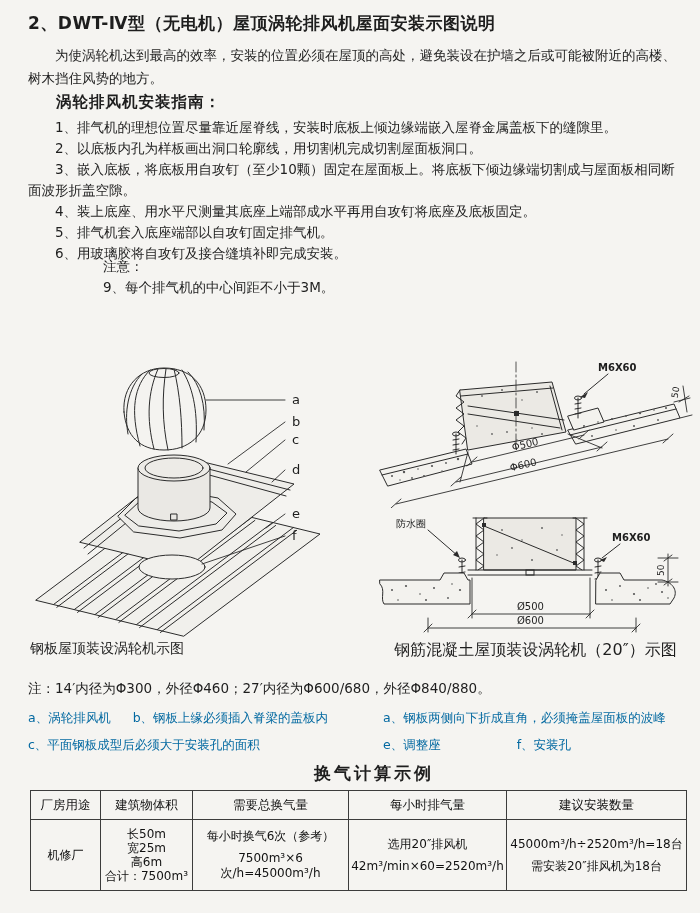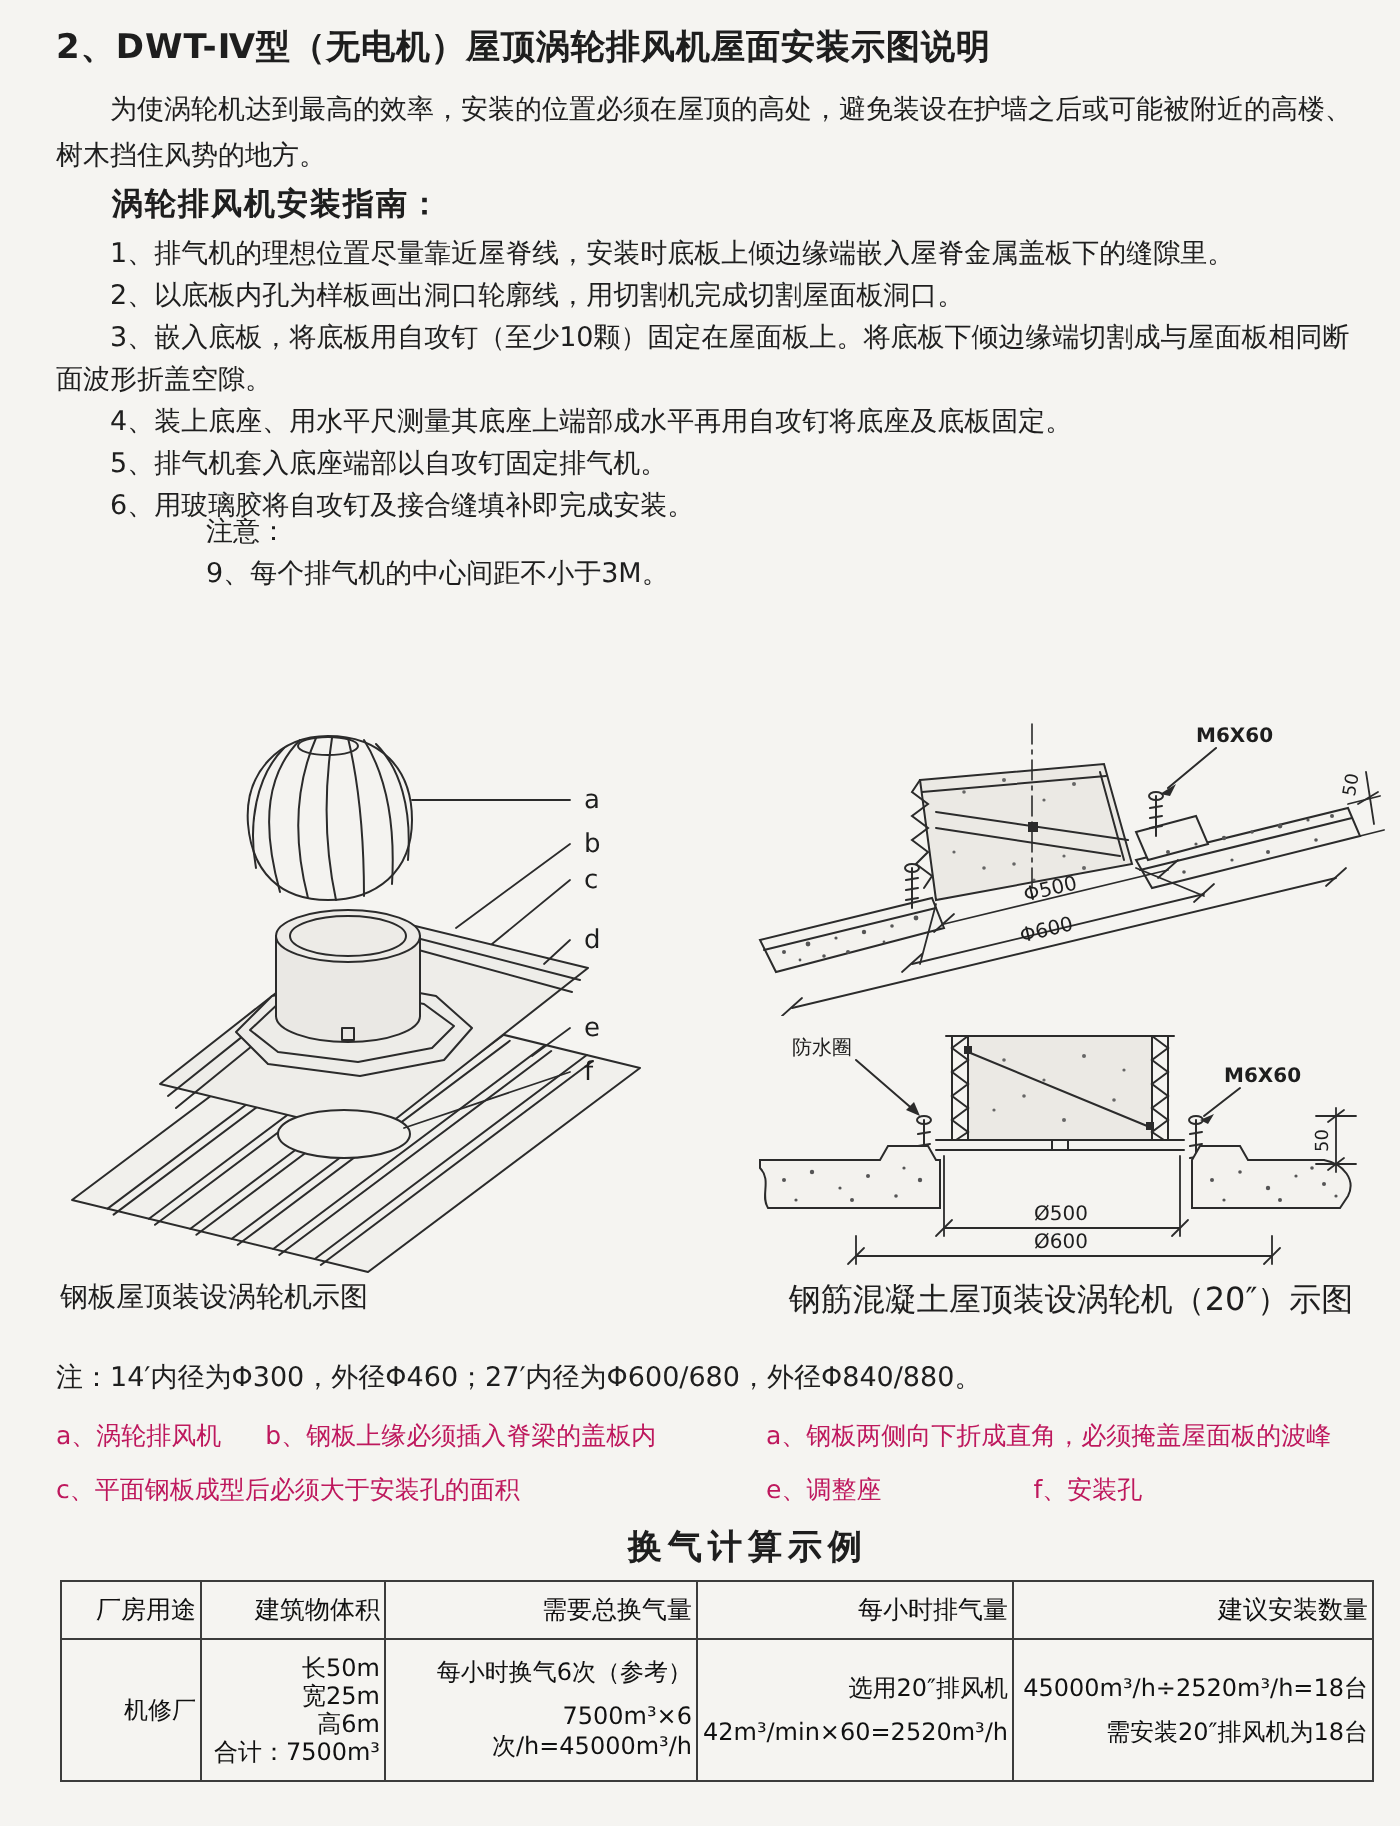--- a/index.html
+++ b/index.html
@@ -16,28 +16,28 @@
   .steps p{margin:0;text-indent:2em;}
   .notices{left:28px;top:256px;width:657px;font-size:13.5px;line-height:21px;margin-left:48px;}
   .notices .lbl{margin:0;}
   .notices p{margin:0;text-indent:2em;}
   .fig-steel{left:22px;top:356px;}
   .fig-sloped{left:372px;top:356px;}
   .fig-flat{left:372px;top:510px;}
   .caption-left{left:30px;top:640px;width:300px;font-size:14px;}
   .caption-right{left:378px;top:640px;width:315px;text-align:center;font-size:16px;}
   .note-line{left:28px;top:680px;font-size:13.5px;}
-  .legend-col{font-size:12.5px;line-height:27px;color:#be185d;}
+  .legend-col{font-size:12.5px;line-height:27px;color:#0369a1;}
   .legend-1{left:28px;top:704px;width:336px;}
   .legend-2{left:364px;top:704px;width:330px;margin-left:19px;}
   .legend-col .gap{display:inline-block;width:18px;}
   .legend-col .biggap{display:inline-block;width:72px;}
   .table-title{left:0;top:762px;width:700px;text-align:center;font-size:17px;font-weight:bold;letter-spacing:3px;padding-left:24px;}
   table.calc{position:absolute;left:30px;top:790px;width:656px;border-collapse:collapse;table-layout:fixed;font-size:12px;color:#111;}
-  table.calc th,table.calc td{border:1.6px solid #3c3c3c;text-align:right;vertical-align:middle;font-weight:normal;padding:2px 2px;}
+  table.calc th,table.calc td{border:1.6px solid #3c3c3c;text-align:center;vertical-align:middle;font-weight:normal;padding:2px 2px;}
   table.calc th{height:24px;font-size:12.5px;}
   td .vline{line-height:14px;margin:0;}
   td .cline{line-height:15px;margin:7px 0;}
   svg text{fill:#1e1e1e;}
   .dim-text{font-size:10px;}
   .dim-small{font-size:9px;}
   .fig-label{font-size:13px;}
   .cn-label{font-size:10px;}
 </style>
 </head>

